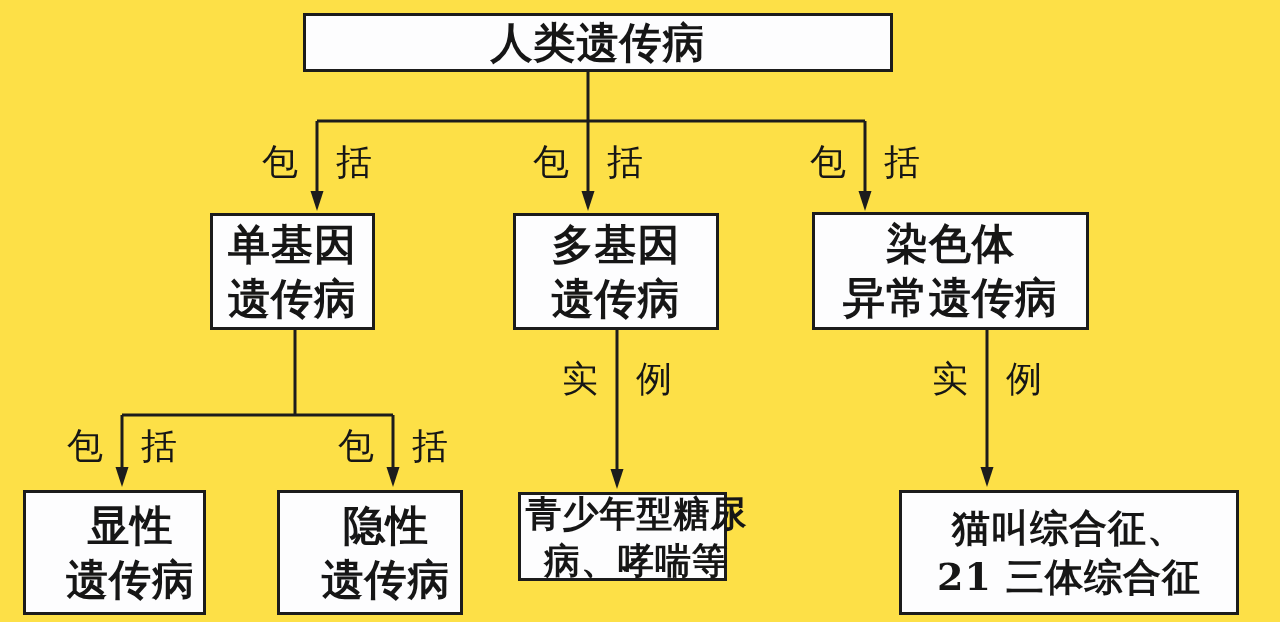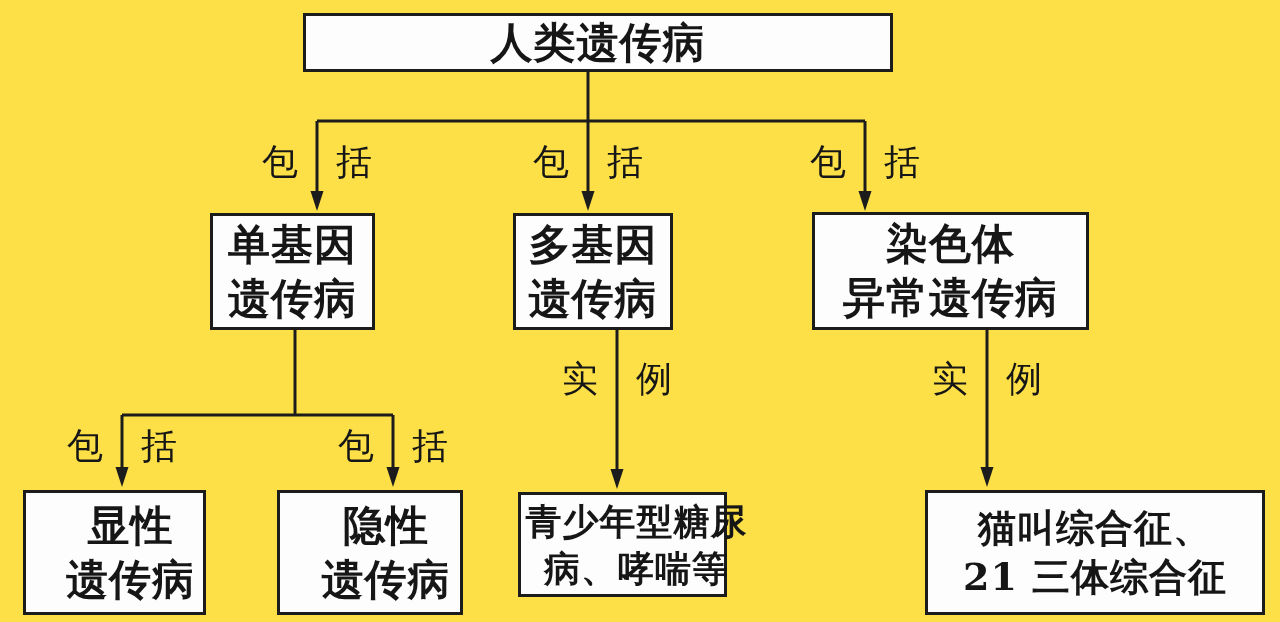--- a/index.html
+++ b/index.html
@@ -65,46 +65,46 @@
 
   <div class="box f-root" style="left:303px;top:13px;width:590px;height:59px;">
     <span>人类遗传病</span>
   </div>
 
   <div class="box f-l2" style="left:210px;top:213px;width:165px;height:117px;">
     <span>单基因</span>
     <span>遗传病</span>
   </div>
 
-  <div class="box f-l2" style="left:513px;top:213px;width:160px;height:117px;">
+  <div class="box f-l2" style="left:513px;top:213px;width:206px;height:117px;">
     <span>多基因</span>
     <span>遗传病</span>
   </div>
 
   <div class="box f-l2" style="left:812px;top:212px;width:277px;height:118px;">
     <span>染色体</span>
     <span>异常遗传病</span>
   </div>
 
   <div class="box f-l3" style="left:23px;top:490px;width:183px;height:125px;">
     <span>显性</span>
     <span>遗传病</span>
   </div>
 
   <div class="box f-l3" style="left:277px;top:490px;width:186px;height:125px;">
     <span>隐性</span>
     <span>遗传病</span>
   </div>
 
-  <div class="box f-ex1" style="left:518px;top:492px;width:209px;height:105px;padding-left:28px;">
+  <div class="box f-ex1" style="left:518px;top:492px;width:209px;height:89px;padding-left:28px;">
     <span>青少年型糖尿</span>
     <span>病、哮喘等</span>
   </div>
 
-  <div class="box f-ex2" style="left:925px;top:490px;width:340px;height:125px;">
+  <div class="box f-ex2" style="left:899px;top:490px;width:340px;height:125px;">
     <span>猫叫综合征、</span>
     <span>21 三体综合征</span>
   </div>
 
   <div class="elabel" style="left:262px;top:144px;">
     <span>包</span>
     <span>括</span>
   </div>
   <div class="elabel" style="left:533px;top:144px;">
     <span>包</span>

